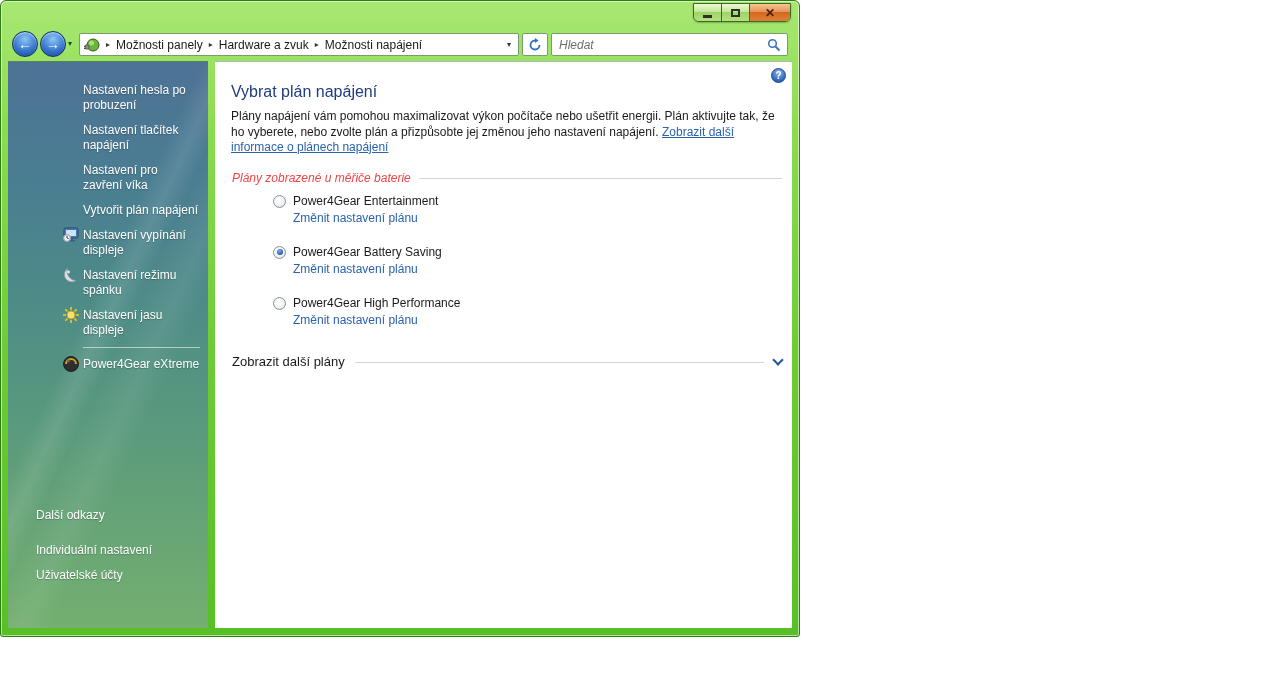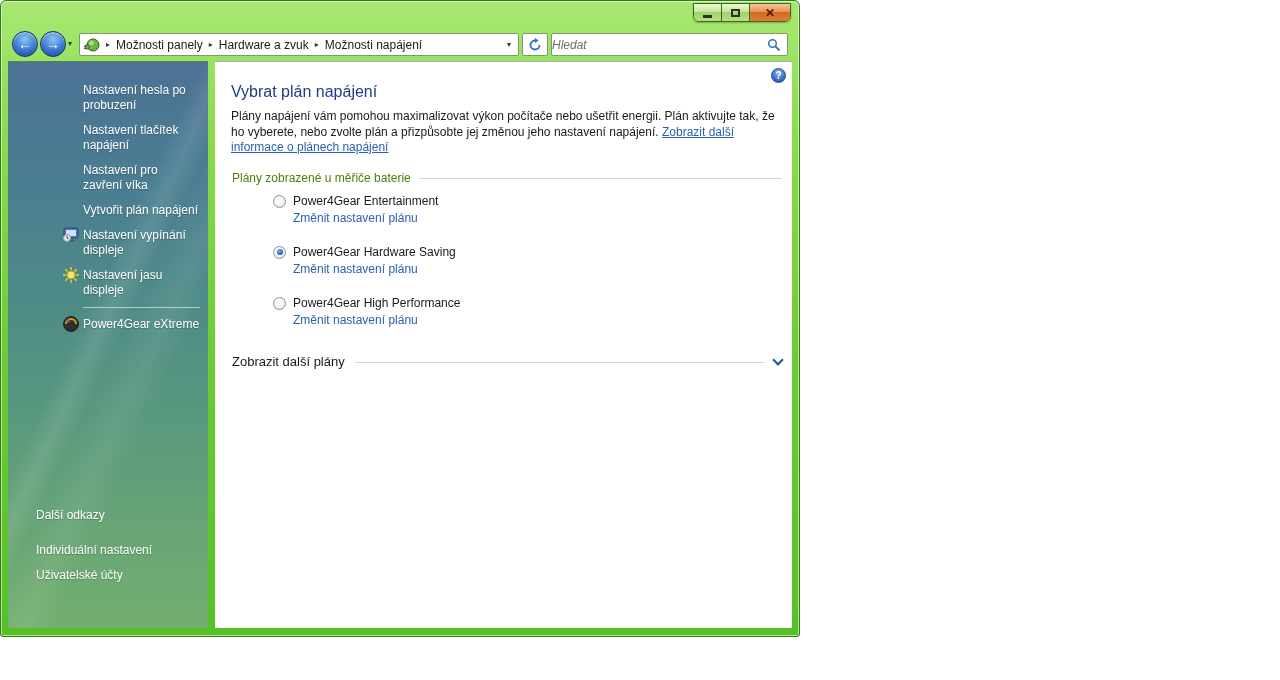--- a/index.html
+++ b/index.html
@@ -54,21 +54,21 @@
   .refresh-btn {
     position:absolute; left:521px; top:4px; width:26px; height:23px;
     background:#ffffff; border:1px solid #7a9b6e; border-radius:2px;
     display:flex; align-items:center; justify-content:center;
   }
   .search-box {
     position:absolute; left:550px; top:4px; width:237px; height:23px;
     background:#ffffff; border:1px solid #7a9b6e; border-radius:2px;
     display:flex; align-items:center;
   }
-  .search-input { flex:1; border:none; outline:none; height:100%; padding:0 4px 0 0;
+  .search-input { flex:1; border:none; outline:none; height:100%; padding:0 4px 0 7px;
     font-family:"Liberation Sans", sans-serif; font-size:12px; font-style:italic; color:#a16207; background:transparent; }
   .search-input::placeholder { color:#6e6e6e; font-style:italic; }
   .search-mag { padding:0 6px 0 2px; display:flex; align-items:center; }
 
   
   .body-row { position:absolute; left:7px; top:60px; right:7px; bottom:8px; display:flex; }
   .sidebar {
     width:200px; height:100%; position:relative; color:#ffffff; font-size:12px;
     background:
       linear-gradient(115deg, transparent 42%, rgba(255,255,255,0.10) 47%, transparent 52%, rgba(255,255,255,0.07) 60%, transparent 66%),
@@ -94,21 +94,21 @@
   .help-icon {
     position:absolute; top:6px; right:6px; width:15px; height:15px; border-radius:50%;
     background:radial-gradient(circle at 50% 30%, #8db9ec 0%, #3b6fc4 60%, #1d4a94 100%);
     border:1px solid #1d4a94; color:#ffffff; font-size:10px; font-weight:bold;
     display:flex; align-items:center; justify-content:center; cursor:pointer;
   }
   .page-title { position:absolute; left:16px; top:21px; font-size:16px; color:#1f3b82; }
   .intro { position:absolute; left:16px; top:47px; width:556px; font-size:12px; line-height:15.5px; color:#1a1a1a; }
   .link { color:#2b62ae; cursor:pointer; }
   .link.u { text-decoration:underline; }
-  .section-row { position:absolute; left:17px; right:10px; top:109px; display:flex; align-items:center; font-size:12px; color:#4d7c0f; }
+  .section-row { position:absolute; left:17px; right:10px; top:109px; display:flex; align-items:center; font-size:12px; color:#ef4444;font-style:italic; }
   .section-row .rule { flex:1; border-top:1px solid #d4d4d4; margin-left:8px; margin-top:1px; }
 
   .plans { position:absolute; left:0; right:0; top:131px;margin-left:25px; }
   .plan { margin-bottom:17px; }
   .plan-row { display:flex; align-items:center; padding-left:33px; height:16px; }
   .radio {
     width:13px; height:13px; border-radius:50%; margin-right:7px; cursor:pointer;
     border:1px solid #8a9199;
     background:radial-gradient(circle at 40% 35%, #ffffff 0%, #eef1f4 60%, #cfd6dc 100%);
     display:flex; align-items:center; justify-content:center;
@@ -205,20 +205,29 @@
                 <rect x="5" y="14" width="8" height="1.5" fill="#3a5f8a"></rect>
                 <circle cx="5" cy="12" r="3.6" fill="#f4f7fa" stroke="#7a8materials" stroke-width="0"></circle>
                 <circle cx="5" cy="12" r="3.4" fill="#f4f7fa" stroke="#8a94a0" stroke-width="1"></circle>
                 <line x1="5" y1="12" x2="5" y2="9.8" stroke="#335" stroke-width="1"></line>
                 <line x1="5" y1="12" x2="6.6" y2="12.6" stroke="#335" stroke-width="1"></line>
               </svg>
             </span>
             <span>Nastavení vypínání displeje</span>
           </div>
 
+          <div class="side-item">
+            <span class="side-icon">
+              <svg width="18" height="18" viewBox="0 0 18 18">
+                <path d="M10 1.5 A7.5 7.5 0 1 0 10 16.5 A9.5 9.5 0 0 1 10 1.5 Z" fill="#d9dee3" stroke="#8a94a0" stroke-width="0.8" transform="rotate(-35 9 9)"></path>
+                <circle cx="6.5" cy="6" r="1.4" fill="#f2f5f8" opacity="0.9"></circle>
+              </svg>
+            </span>
+            <span>Nastavení režimu spánku</span>
+          </div>
 
           <div class="side-item">
             <span class="side-icon">
               <svg width="18" height="18" viewBox="0 0 18 18">
                 <g stroke="#e8c832" stroke-width="1.6">
                   <line x1="9" y1="1" x2="9" y2="4"></line>
                     <line x1="9" y1="14" x2="9" y2="17"></line>
                   <line x1="1" y1="9" x2="4" y2="9"></line>
                     <line x1="14" y1="9" x2="17" y2="9"></line>
                   <line x1="3.3" y1="3.3" x2="5.4" y2="5.4"></line>
@@ -276,21 +285,21 @@
               <span class="plan-name">Power4Gear Entertainment</span>
             </div>
             <div class="plan-link"><span class="link">Změnit nastavení plánu</span></div>
           </div>
 
           <div class="plan">
             <div class="plan-row">
               <span class="radio">
                   <span class="dot"></span>
                 </span>
-              <span class="plan-name">Power4Gear Hardware Saving</span>
+              <span class="plan-name">Power4Gear Battery Saving</span>
             </div>
             <div class="plan-link"><span class="link">Změnit nastavení plánu</span></div>
           </div>
 
           <div class="plan">
             <div class="plan-row">
               <span class="radio"></span>
               <span class="plan-name">Power4Gear High Performance</span>
             </div>
             <div class="plan-link"><span class="link">Změnit nastavení plánu</span></div>

